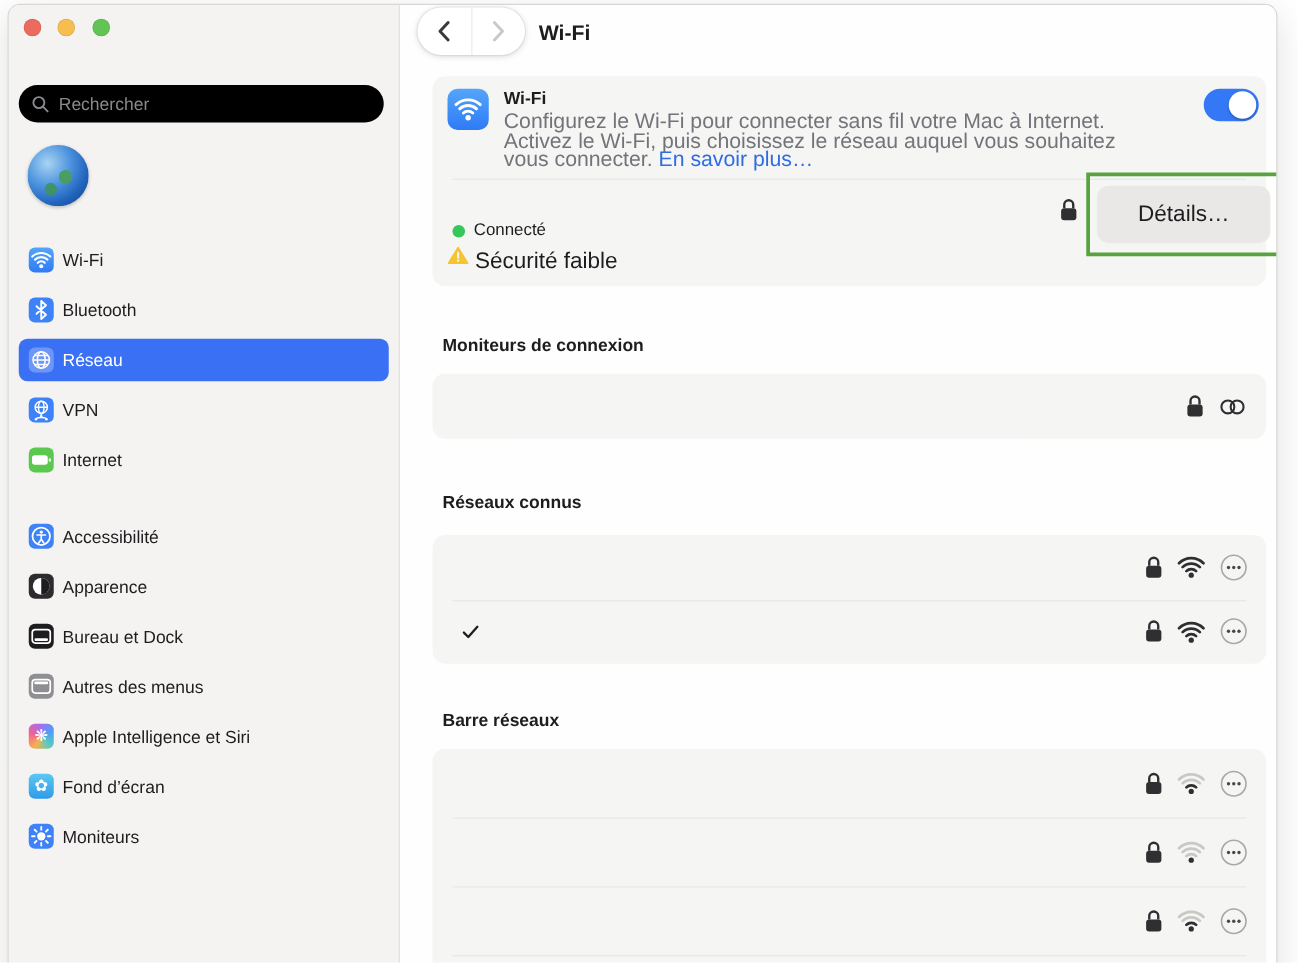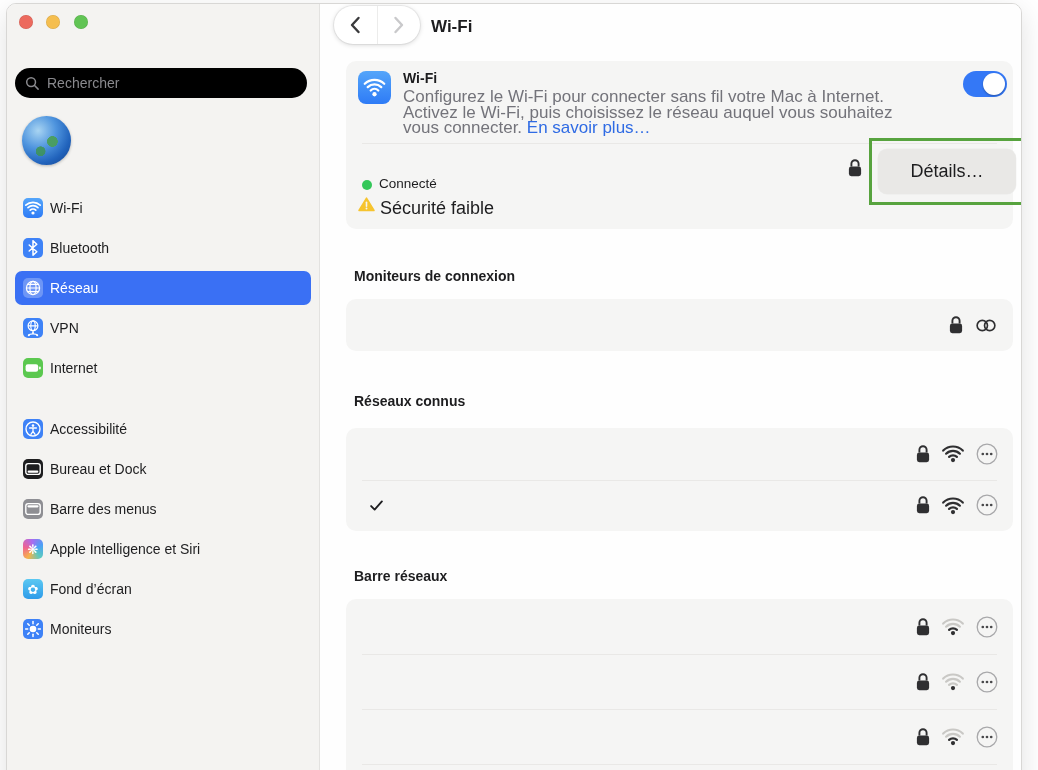--- a/index.html
+++ b/index.html
@@ -165,36 +165,45 @@
     <span class="sicon" style="background: rgb(62, 130, 247);">
             <svg viewBox="0 0 20 20">
               <circle cx="10" cy="10" r="7" fill="none" stroke="#fff" stroke-width="1.4"></circle>
               <circle cx="10" cy="6.6" r="1.3" fill="#fff"></circle>
               <path d="M6.6,9 L13.4,9 M10,9 L10,12.4 M10,12.4 L7.9,15.4 M10,12.4 L12.1,15.4" fill="none" stroke="#fff" stroke-width="1.3" stroke-linecap="round"></path>
             </svg>
           </span>
     <span class="slabel">Accessibilité</span>
   </div>
         <div class="srow">
+    <span class="sicon" style="background: rgb(44, 44, 46);">
+            <svg viewBox="0 0 20 20">
+              <circle cx="10" cy="10" r="6.7" fill="#fff"></circle>
+              <path d="M10,3.3 a6.7,6.7 0 0 1 0,13.4 Z" fill="#1D1D1F"></path>
+            </svg>
+          </span>
+    <span class="slabel">Apparence</span>
+  </div>
+        <div class="srow">
     <span class="sicon" style="background: rgb(29, 29, 31);">
             <svg viewBox="0 0 20 20">
               <rect x="2.8" y="4.6" width="14.4" height="10.8" rx="2.4" fill="none" stroke="#fff" stroke-width="1.4"></rect>
               <rect x="4.6" y="11.6" width="10.8" height="2.2" rx="1.1" fill="#fff"></rect>
             </svg>
           </span>
     <span class="slabel">Bureau et Dock</span>
   </div>
         <div class="srow">
     <span class="sicon" style="background: rgb(142, 142, 147);">
             <svg viewBox="0 0 20 20">
               <rect x="2.8" y="4.6" width="14.4" height="10.8" rx="2.4" fill="none" stroke="#fff" stroke-width="1.4"></rect>
               <rect x="4.4" y="6.2" width="11.2" height="2.2" rx="1.1" fill="#fff"></rect>
             </svg>
           </span>
-    <span class="slabel">Barre des menus</span>
+    <span class="slabel">Autres des menus</span>
   </div>
         <div class="srow">
     <span class="sicon" style="background: conic-gradient(from 210deg, rgb(246, 178, 75), rgb(239, 98, 146), rgb(169, 107, 240), rgb(75, 160, 247), rgb(91, 201, 192), rgb(246, 178, 75));">
             <span class="glyph">❋</span>
           </span>
     <span class="slabel">Apple Intelligence et Siri</span>
   </div>
         <div class="srow">
     <span class="sicon" style="background: linear-gradient(rgb(91, 200, 242), rgb(46, 155, 233));">
             <span class="glyph">✿</span>

